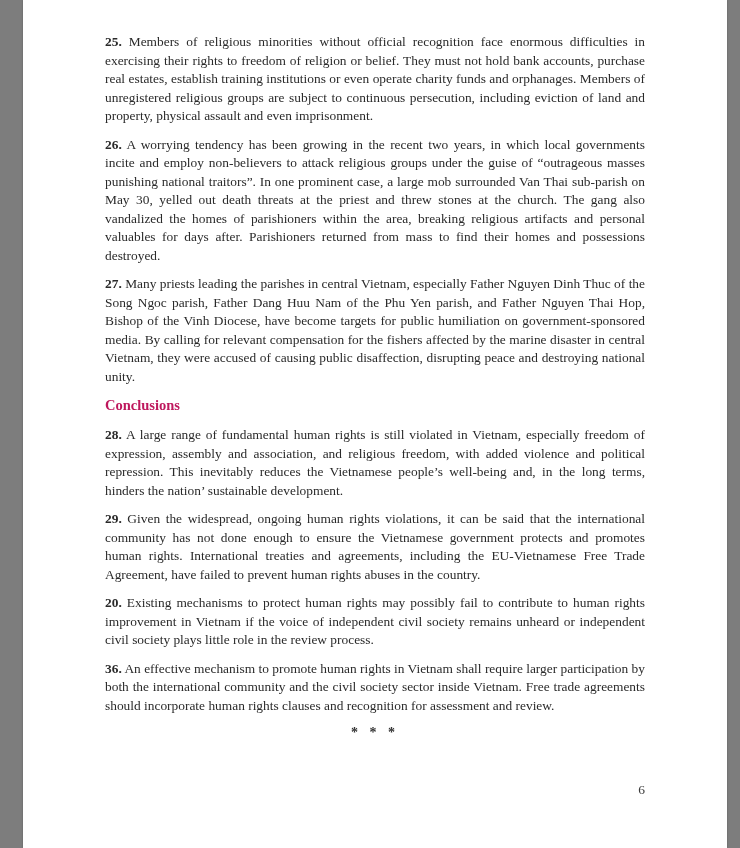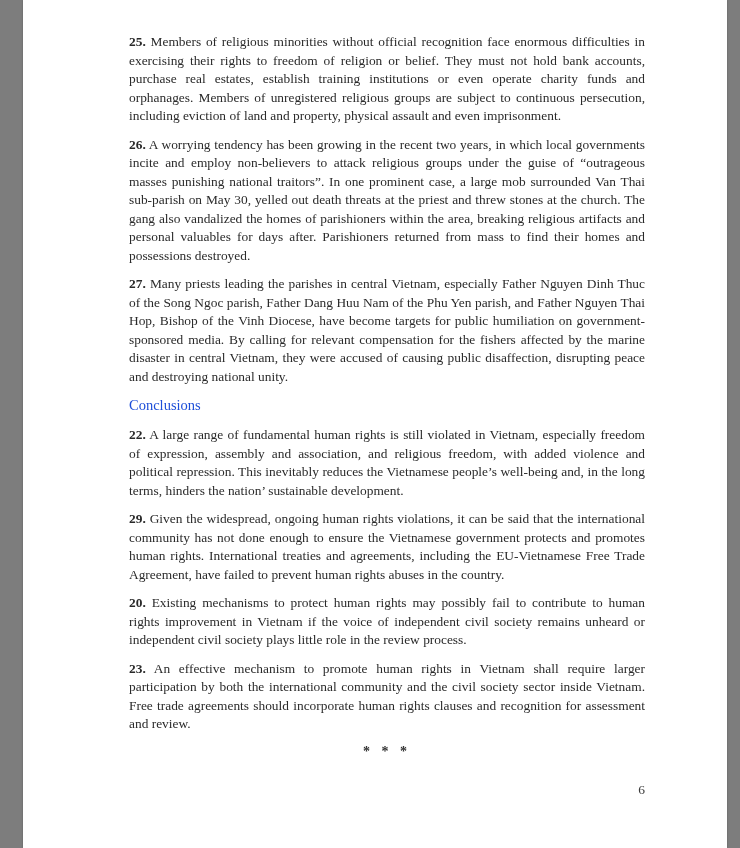--- a/index.html
+++ b/index.html
@@ -24,39 +24,38 @@
     left: 23px;
     top: 0;
     width: 704px;
     height: 848px;
     background: #ffffff;
     box-shadow: 0 0 2px rgba(0,0,0,0.25);
   }
   .content {
     padding: 33px 82px 0 82px;
     color: #2a2a2a;
-    margin-left: 24px;
   }
   .para {
     margin: 0 0 10px 0;
     font-size: 13.4px;
     line-height: 18.5px;
     text-align: justify;
     text-justify: inter-word;
     color: #2a2a2a;
   }
   .para .num {
     font-weight: bold;
   }
   .heading {
     margin: 6px 0 12px 0;
     font-size: 14.5px;
     line-height: 18px;
-    font-weight: normal;
-    color: #1d4ed8;
+    font-weight: bold;
+    color: #be185d;
   }
   .stars {
     margin-top: 8px;
     text-align: center;
     font-size: 14px;
     font-weight: bold;
     letter-spacing: 4px;
     color: #333333;
   }
   .pagenum {
@@ -75,26 +74,26 @@
     <div class="content">
 
       <p class="para"><span class="num">25.</span> <span>Members of religious minorities without official recognition face enormous difficulties in exercising their rights to freedom of religion or belief. They must not hold bank accounts, purchase real estates, establish training institutions or even operate charity funds and orphanages. Members of unregistered religious groups are subject to continuous persecution, including eviction of land and property, physical assault and even imprisonment.</span></p>
 
       <p class="para"><span class="num">26.</span> <span>A worrying tendency has been growing in the recent two years, in which local governments incite and employ non-believers to attack religious groups under the guise of “outrageous masses punishing national traitors”. In one prominent case, a large mob surrounded Van Thai sub-parish on May 30, yelled out death threats at the priest and threw stones at the church. The gang also vandalized the homes of parishioners within the area, breaking religious artifacts and personal valuables for days after. Parishioners returned from mass to find their homes and possessions destroyed.</span></p>
 
       <p class="para"><span class="num">27.</span> <span>Many priests leading the parishes in central Vietnam, especially Father Nguyen Dinh Thuc of the Song Ngoc parish, Father Dang Huu Nam of the Phu Yen parish, and Father Nguyen Thai Hop, Bishop of the Vinh Diocese, have become targets for public humiliation on government-sponsored media. By calling for relevant compensation for the fishers affected by the marine disaster in central Vietnam, they were accused of causing public disaffection, disrupting peace and destroying national unity.</span></p>
 
       <h2 class="heading">Conclusions</h2>
 
-      <p class="para"><span class="num">22.</span> <span>A large range of fundamental human rights is still violated in Vietnam, especially freedom of expression, assembly and association, and religious freedom, with added violence and political repression. This inevitably reduces the Vietnamese people’s well-being and, in the long terms, hinders the nation’ sustainable development.</span></p>
+      <p class="para"><span class="num">28.</span> <span>A large range of fundamental human rights is still violated in Vietnam, especially freedom of expression, assembly and association, and religious freedom, with added violence and political repression. This inevitably reduces the Vietnamese people’s well-being and, in the long terms, hinders the nation’ sustainable development.</span></p>
 
       <p class="para"><span class="num">29.</span> <span>Given the widespread, ongoing human rights violations, it can be said that the international community has not done enough to ensure the Vietnamese government protects and promotes human rights. International treaties and agreements, including the EU-Vietnamese Free Trade Agreement, have failed to prevent human rights abuses in the country.</span></p>
 
       <p class="para"><span class="num">20.</span> <span>Existing mechanisms to protect human rights may possibly fail to contribute to human rights improvement in Vietnam if the voice of independent civil society remains unheard or independent civil society plays little role in the review process.</span></p>
 
-      <p class="para"><span class="num">23.</span> <span>An effective mechanism to promote human rights in Vietnam shall require larger participation by both the international community and the civil society sector inside Vietnam. Free trade agreements should incorporate human rights clauses and recognition for assessment and review.</span></p>
+      <p class="para"><span class="num">36.</span> <span>An effective mechanism to promote human rights in Vietnam shall require larger participation by both the international community and the civil society sector inside Vietnam. Free trade agreements should incorporate human rights clauses and recognition for assessment and review.</span></p>
 
       <div class="stars">* * *</div>
 
     </div>
     <div class="pagenum">6</div>
   </div>
 </div>
 
 </body></html>

